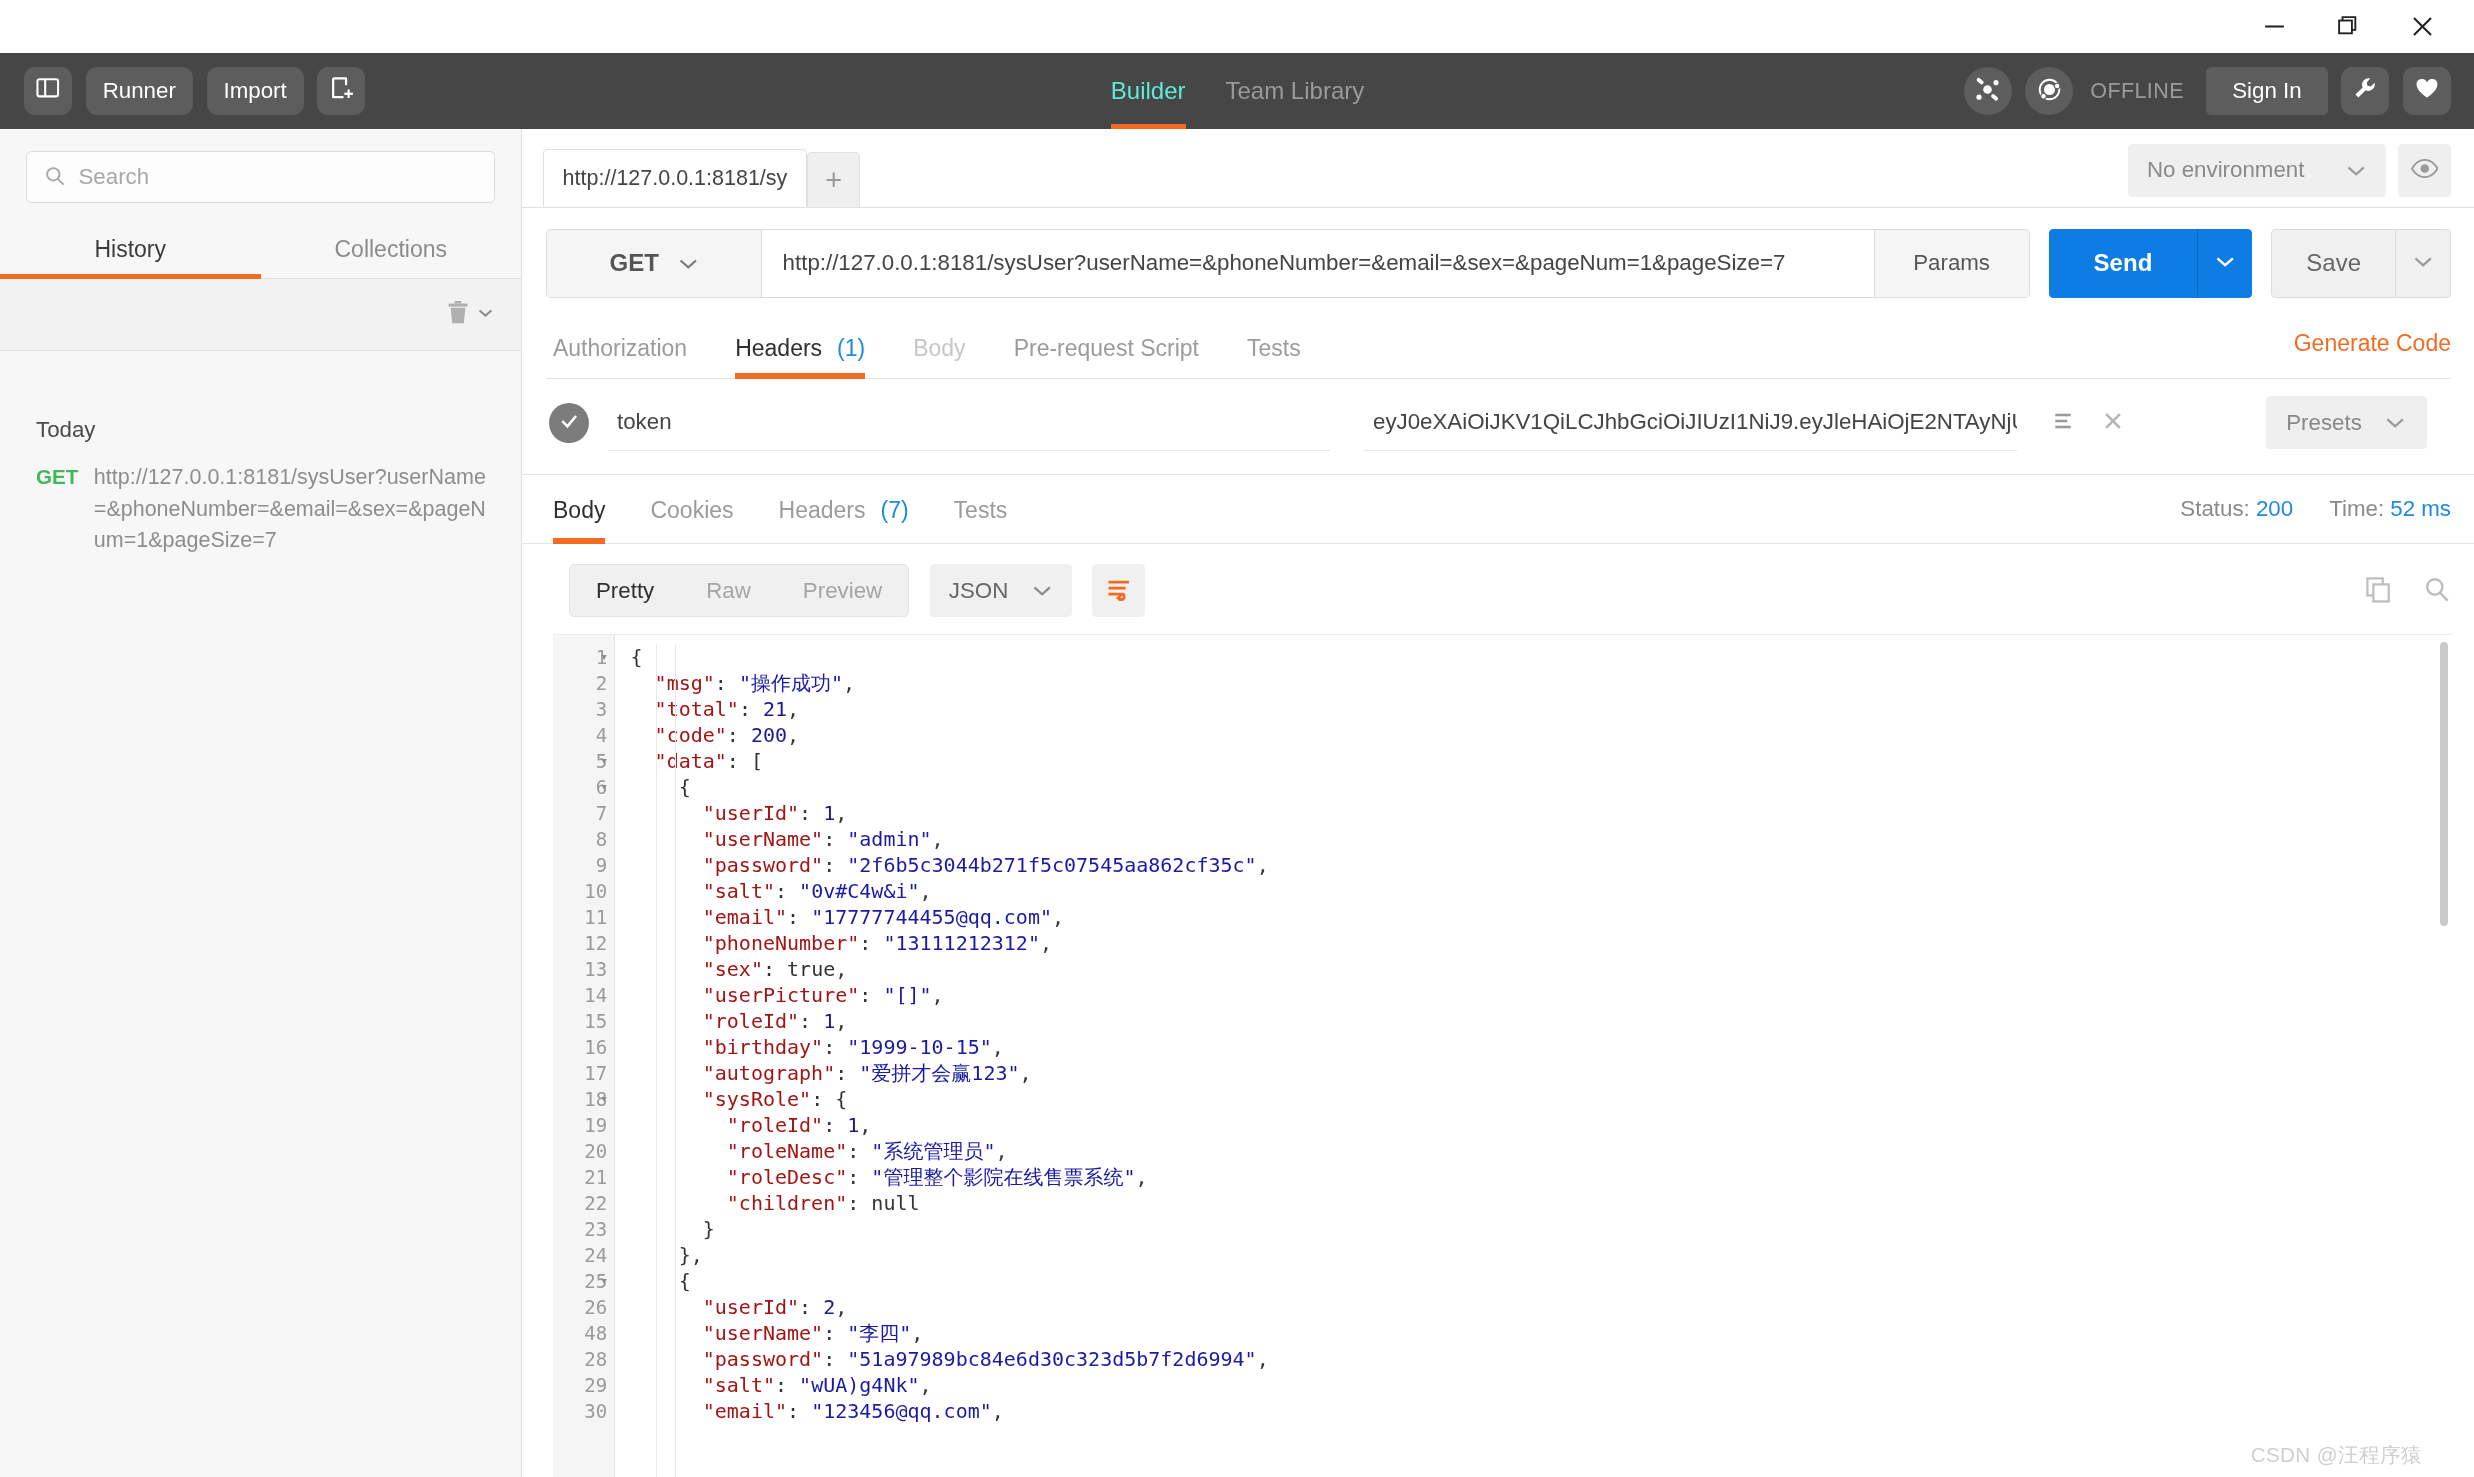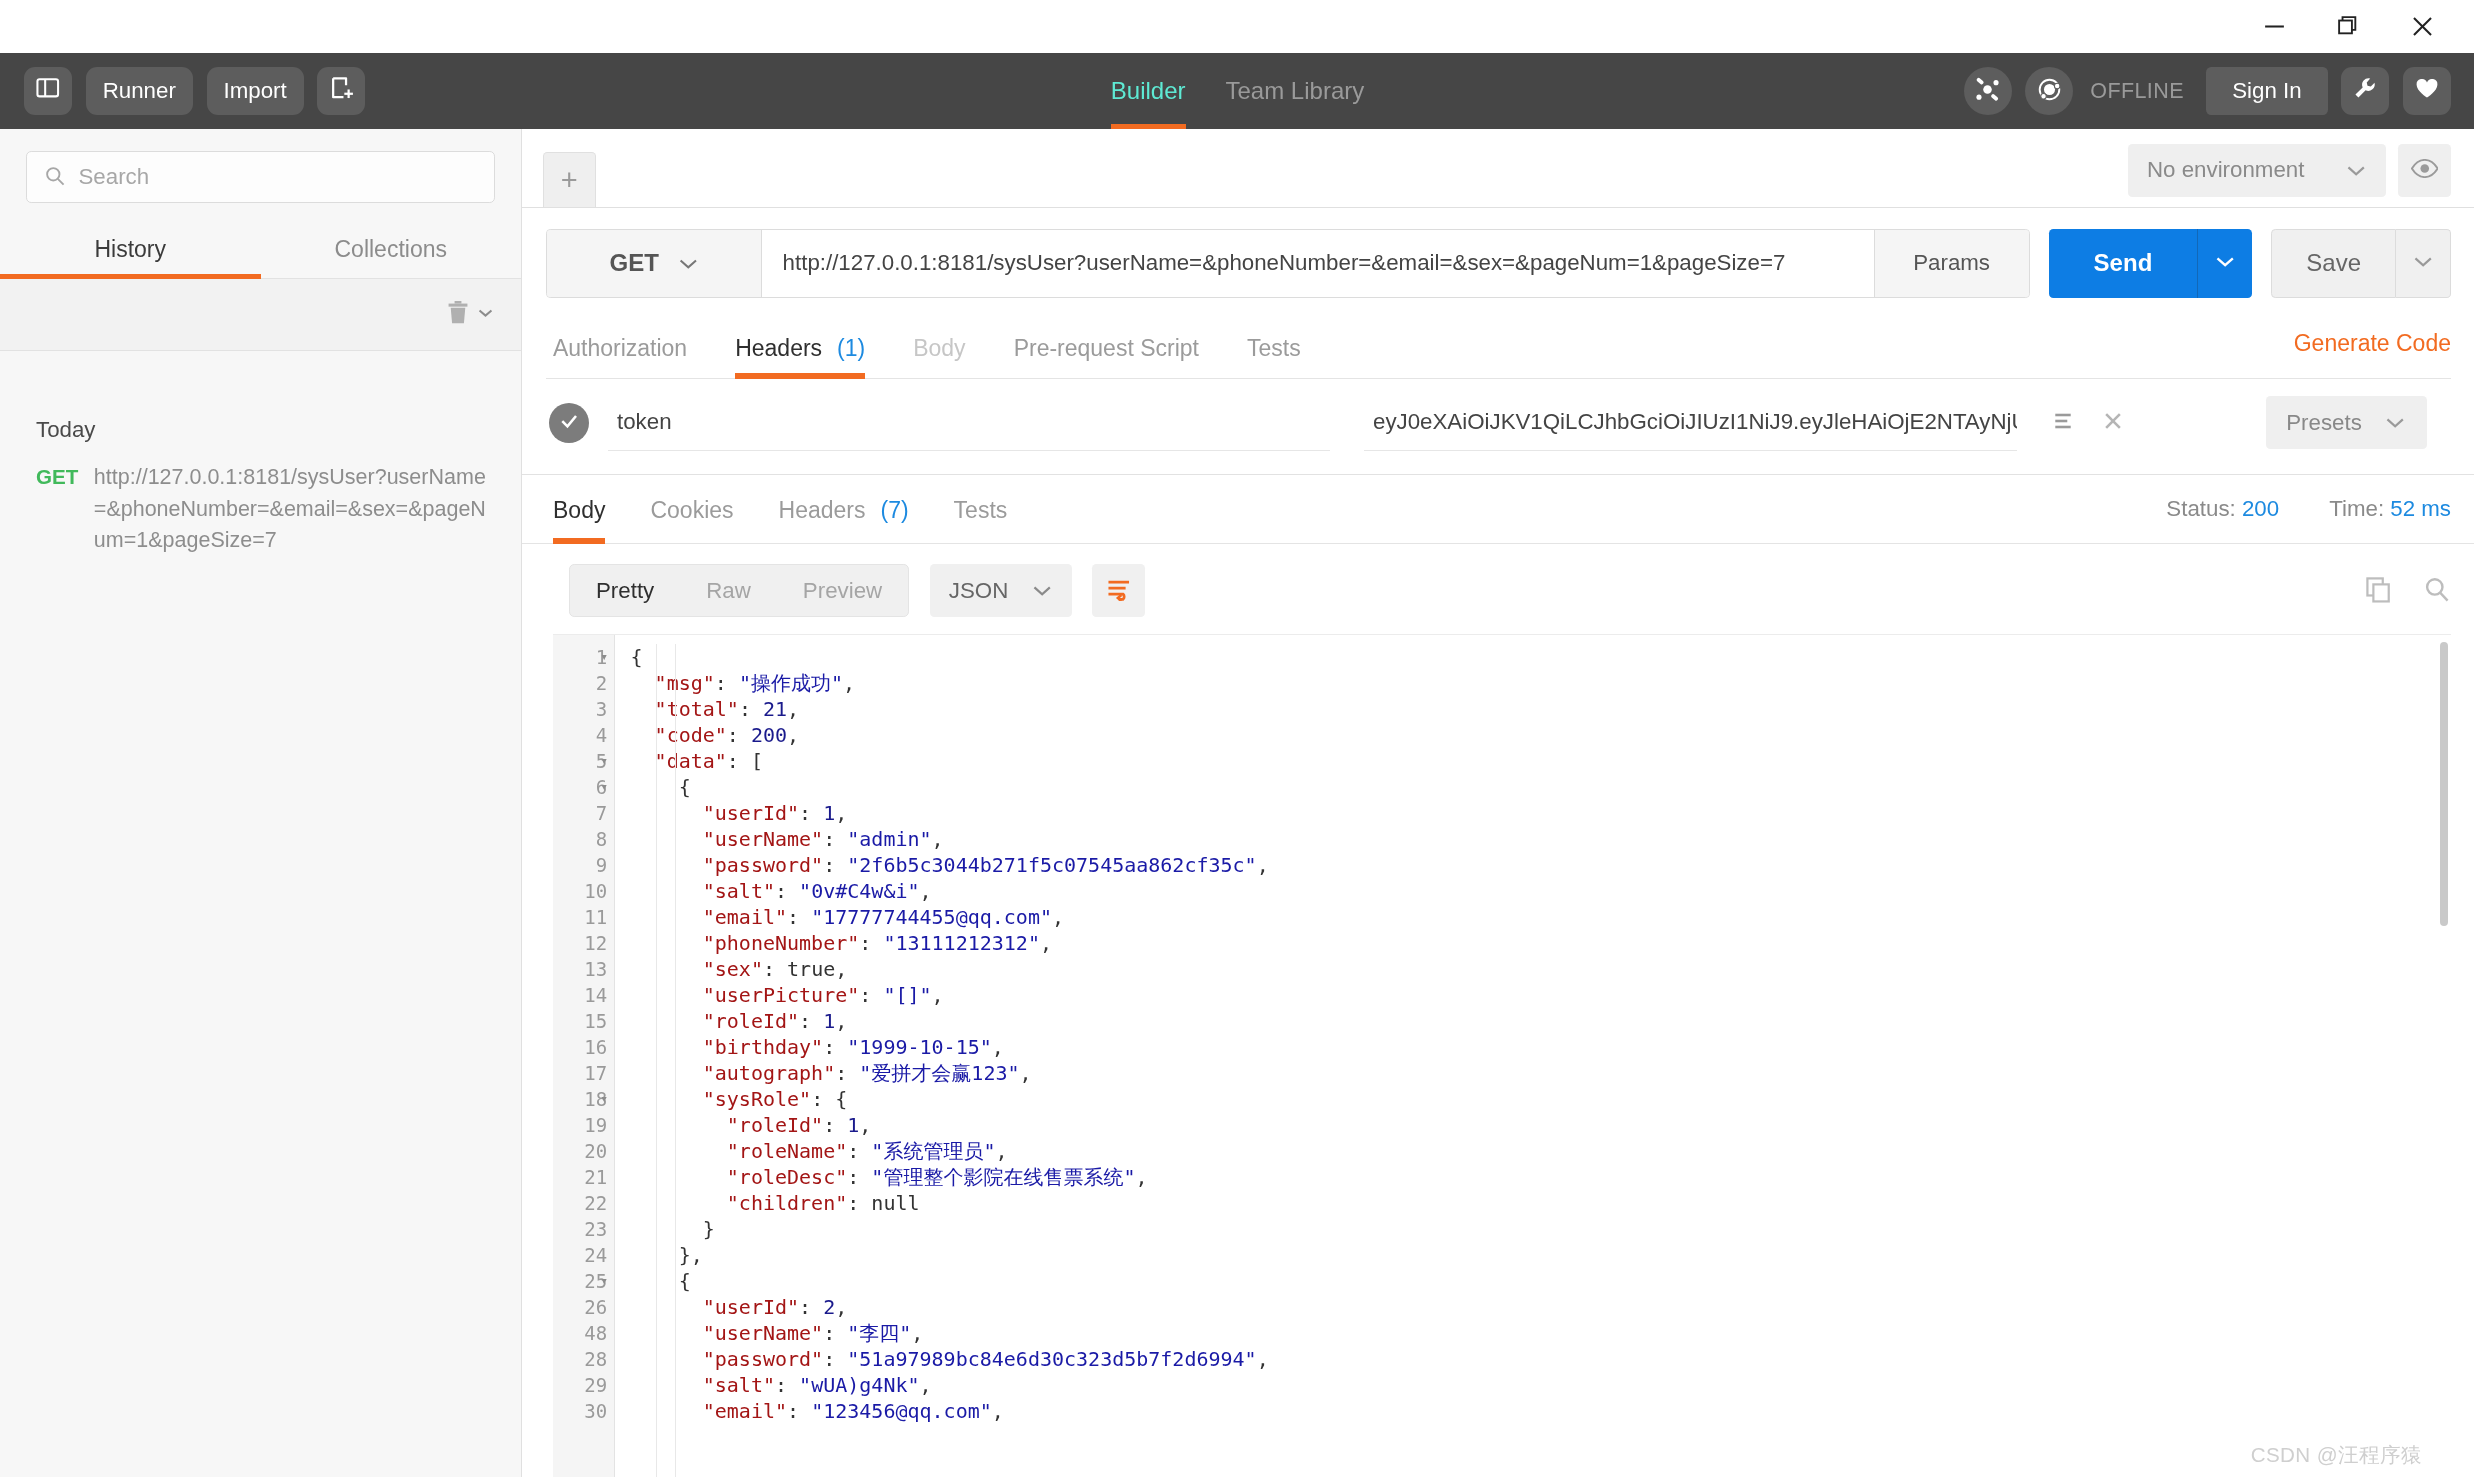--- a/index.html
+++ b/index.html
@@ -259,21 +259,21 @@
   .resp-tab {
     font-size: 23px; color: #9b9b9b; padding: 22.3px 0 19px 0;
     position: relative; cursor: pointer;
   }
   .resp-tab.active { color: #2f2f2f; }
   .resp-tab.active::after {
     content: ""; position: absolute; left: 0; right: 0; bottom: -0.9px;
     height: 5.2px; background: #f26b21;
   }
   .resp-tab .cnt { color: #1d8ae0; }
-  .resp-meta { margin-left: auto; display: flex; gap: 50px; font-size: 22.3px; color: #8a8a8a; }
+  .resp-meta { margin-left: auto; display: flex; gap: 36px; font-size: 22.3px; color: #8a8a8a; }
   .resp-meta b { color: #1d8ae0; font-weight: normal; }
 
   .view-toolbar { display: flex; align-items: center; gap: 20.6px; padding: 20.6px 24px 17px 31px; }
   .seg {
     background: #f0f0f0; border: 0.9px solid #e4e4e4; border-radius: 5.2px;
     display: flex; height: 53px; overflow: hidden; margin-left: 16px;
   }
   .seg div {
     display: flex; align-items: center; padding: 0 26px;
     font-size: 22.3px; color: #a5a5a5; cursor: pointer;
@@ -486,20 +486,23 @@
       <div class="hist-item">
         <div class="hist-method">GET</div>
         <div class="hist-url">http://127.0.0.1:8181/sysUser?userName=&amp;phoneNumber=&amp;email=&amp;sex=&amp;pageNum=1&amp;pageSize=7</div>
       </div>
     </div>
   </div>
 
   <div class="main">
 
     <div class="tabstrip">
+      <div class="req-tab">
+        <span>http://127.0.0.1:8181/sy</span>
+      </div>
       <div class="newtab-btn">
         <span>+</span>
       </div>
       <div class="env-wrap">
         <div class="env-select">
           <span>No environment</span>
           <span>
             <svg width="22.3" height="13.7" viewBox="0 0 26 16">
                 <polyline points="4,4 13,12 22,4" fill="none" stroke="#9a9a9a" stroke-width="2.6"></polyline>
               </svg>

